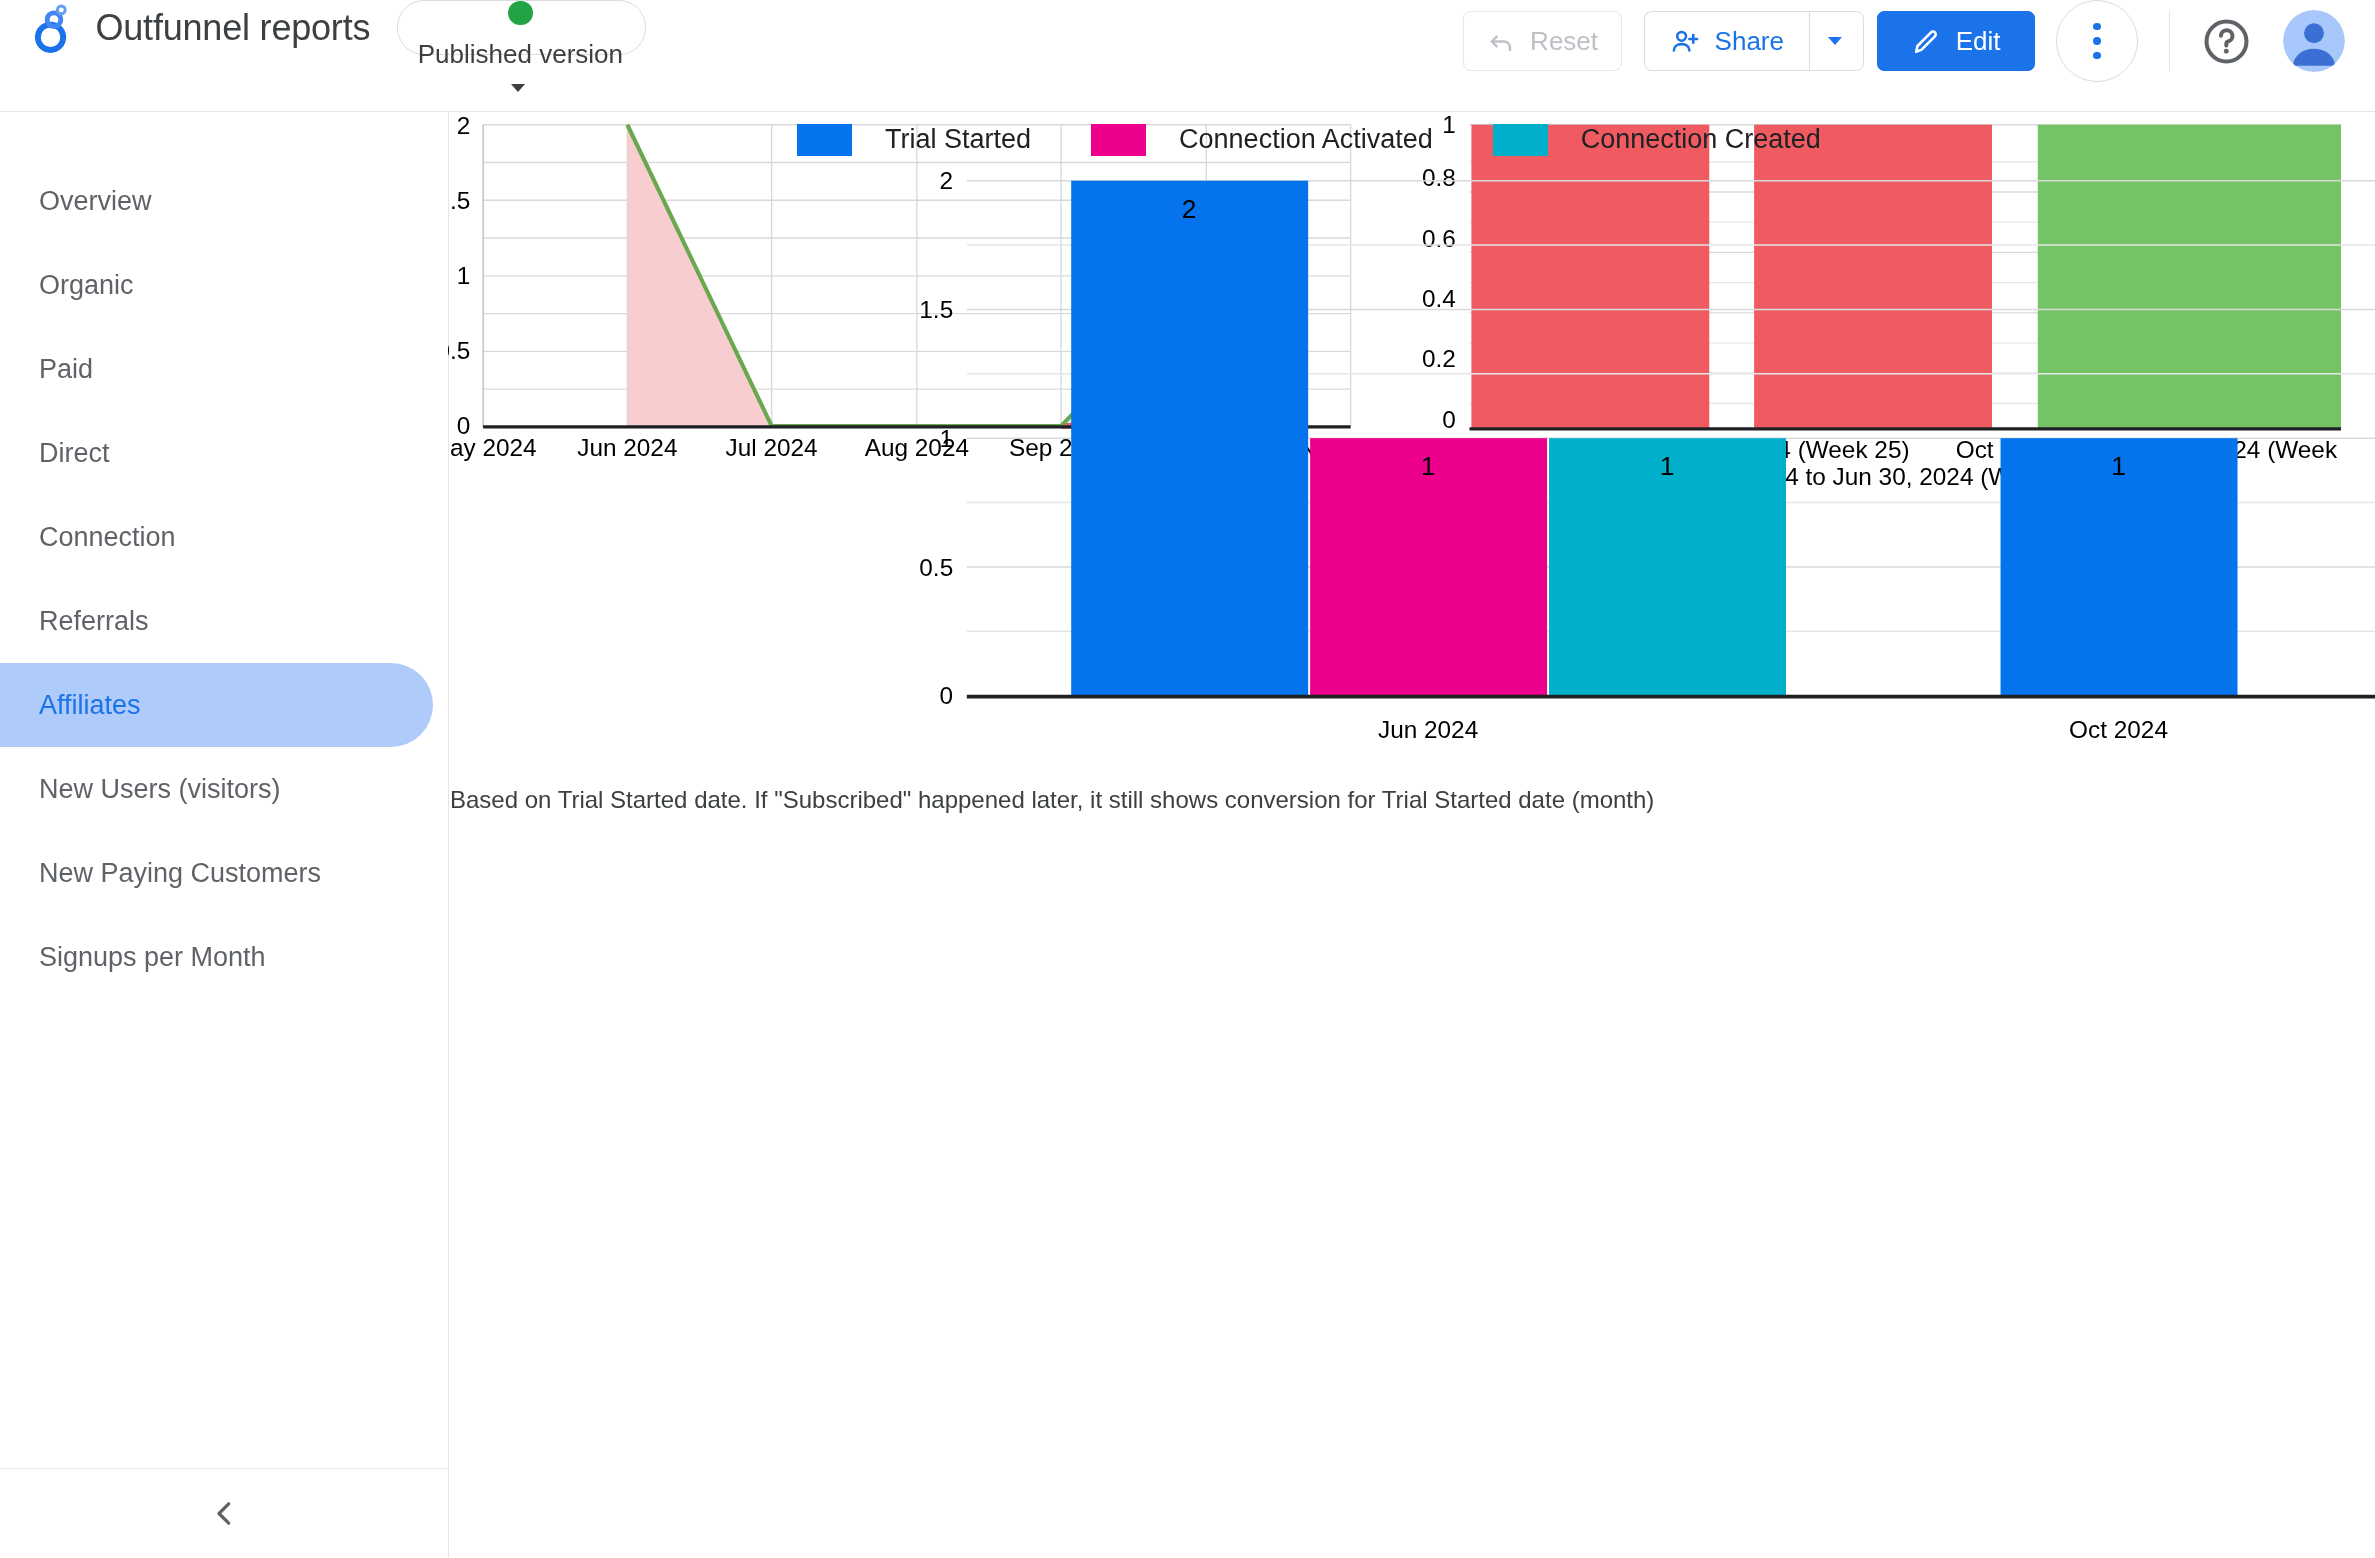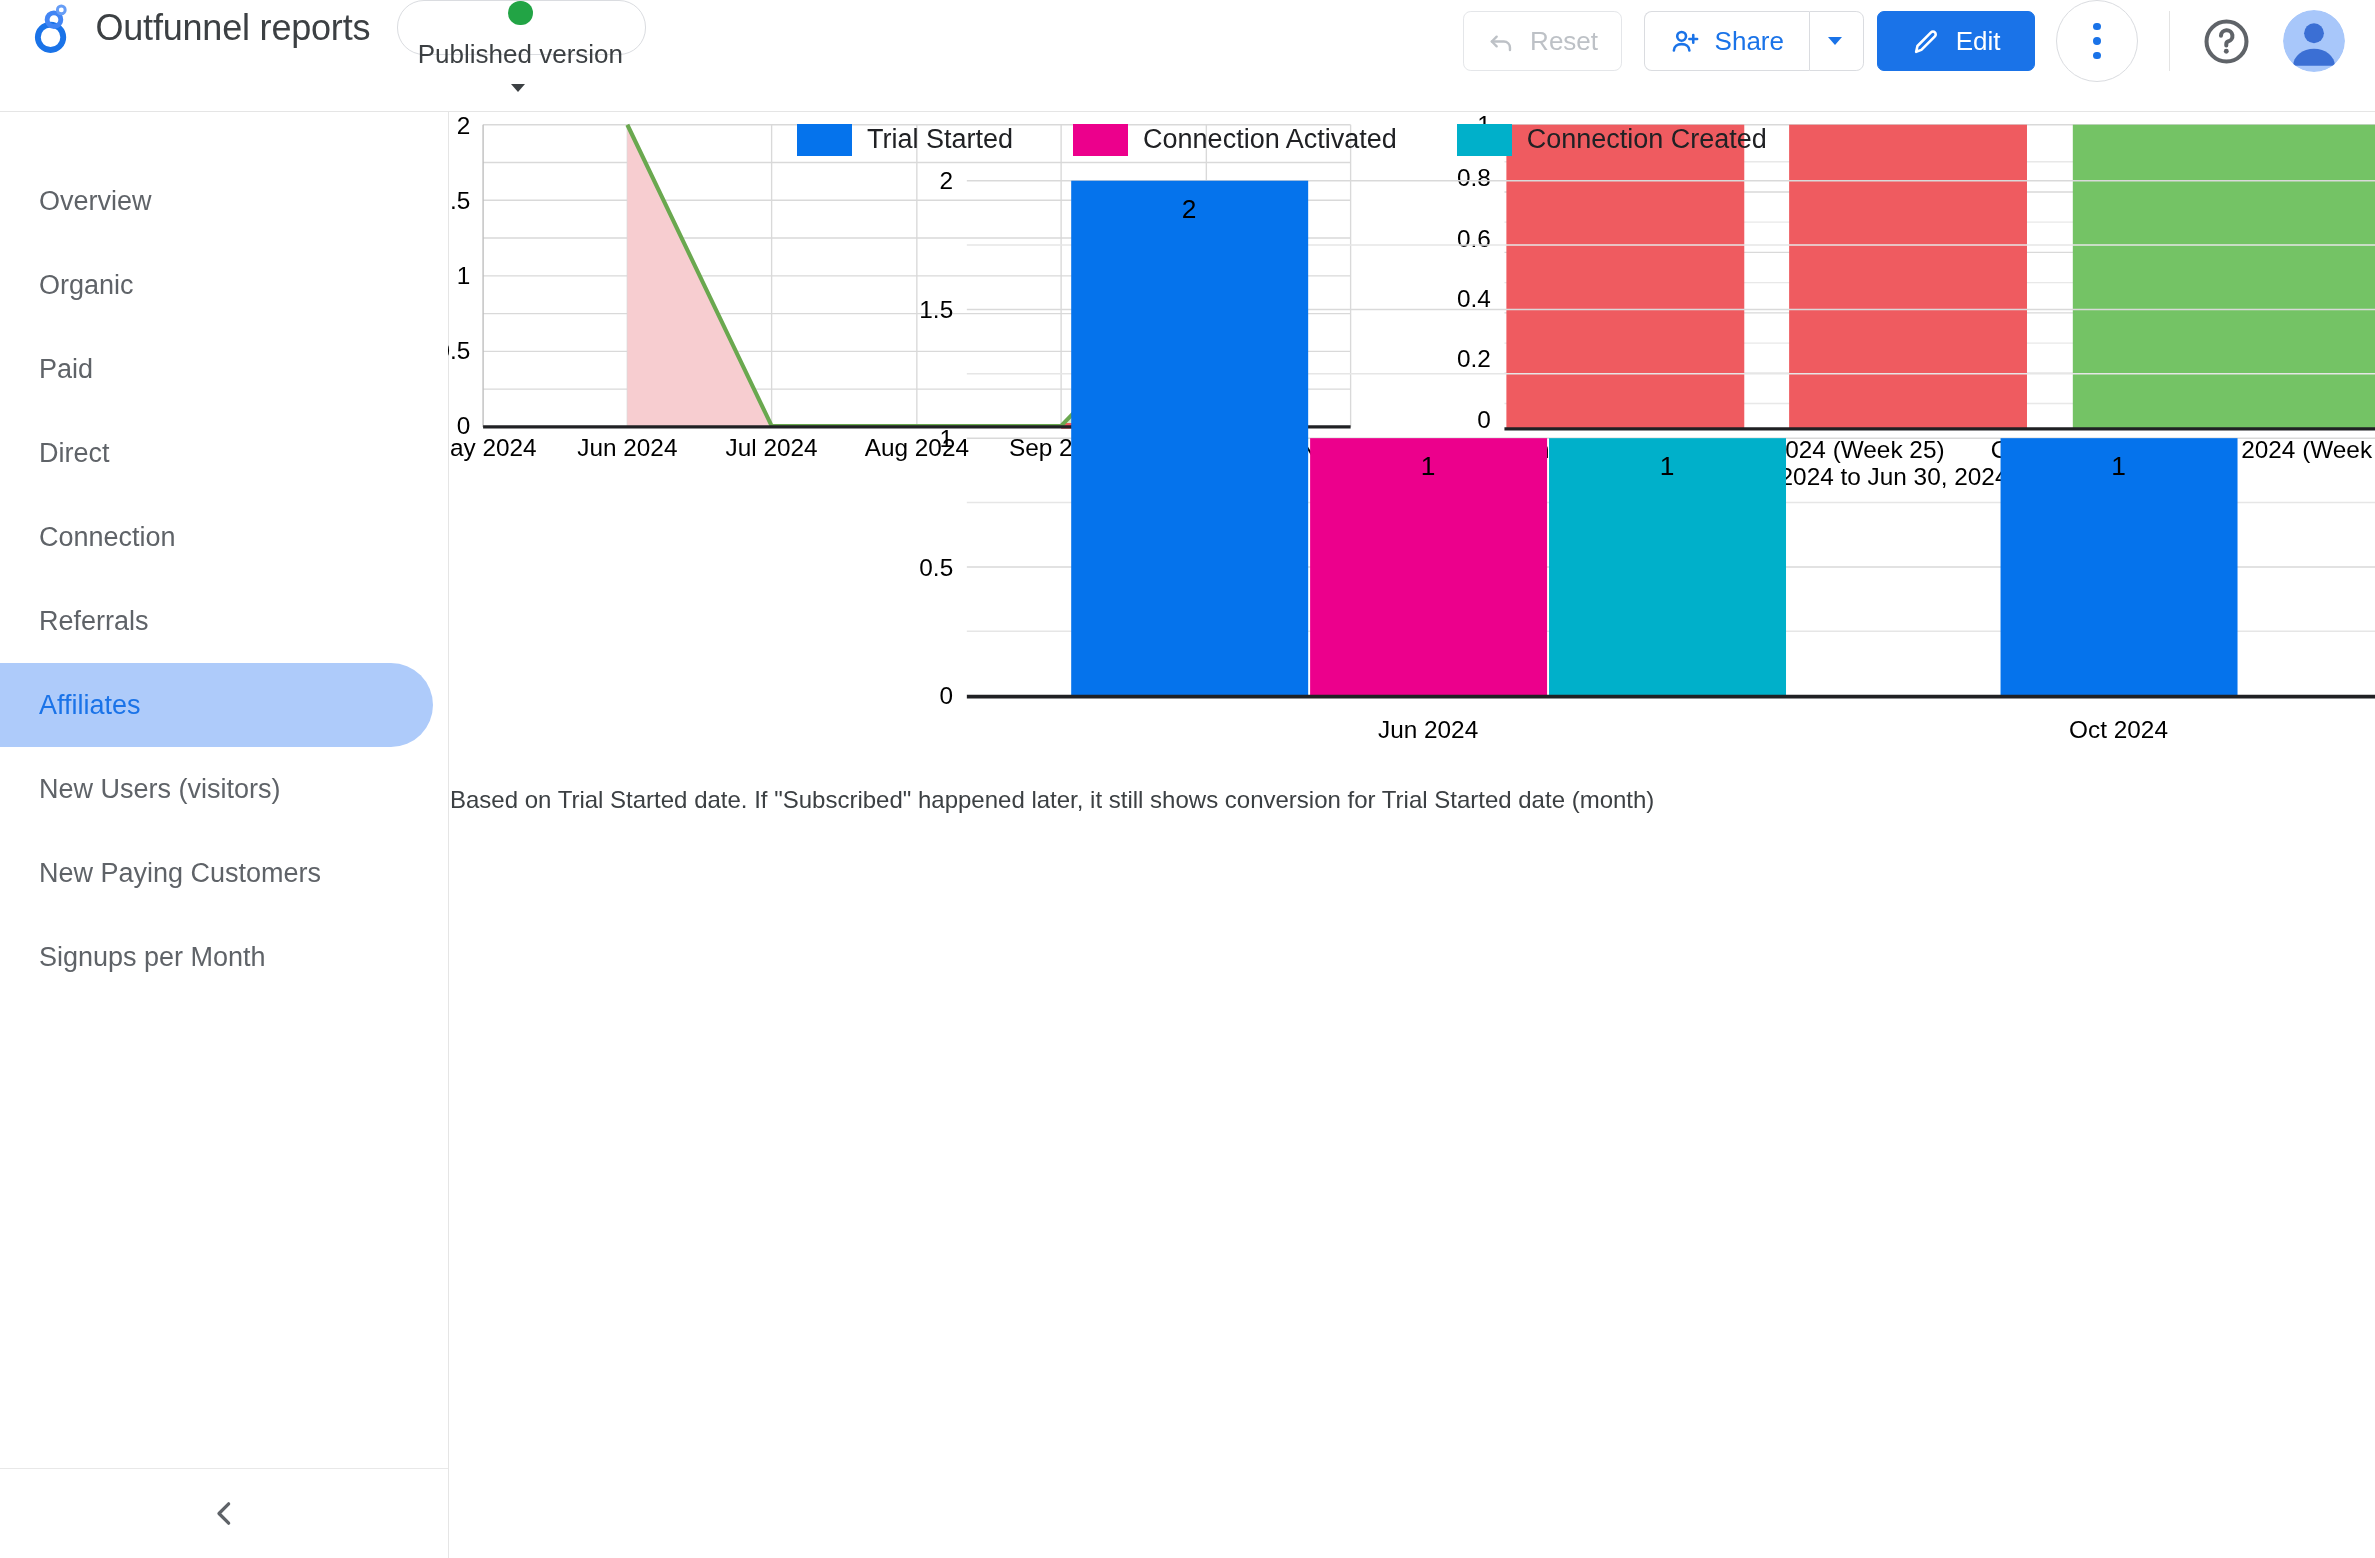--- a/index.html
+++ b/index.html
@@ -95,33 +95,33 @@
   .collapse-btn {
     width: 51px; height: 51px; display: flex; align-items: center;
     justify-content: center; cursor: pointer;
   }
 
   
   .content { position: absolute; top: 112px; left: 450px; width: 1926px; height: 1446px; background: #fff; }
 
   .panel { position: absolute; }
   .panel-left  { left: -2px;  top: 0;  width: 965px;  height: 546px; }
-  .panel-right { left: 994px; top: 0; width: 932px;  height: 546px; }
+  .panel-right { left: 959px; top: 0; width: 932px;  height: 546px; }
   .panel-bottom{ left: 0;    top: 700; width: 1926px; height: 761px; }
 
   svg { display: block; }
 
   .axis-text { font-family: "Liberation Sans", sans-serif; fill: #000; }
 
   
   .legend {
     display: flex; align-items: center; gap: 60px;
     padding-left: 347px; height: 55px;
   }
-  .legend-item { display: flex; align-items: center; gap: 15px; }
+  .legend-item { display: flex; align-items: center; gap: 33px; }
   .legend-swatch { width: 55px; height: 32px; flex: none; }
   .legend-label { font-size: 27px; color: #202124; white-space: nowrap; }
 
   .caption {
     font-size: 24px; color: #3c4043;
     margin-top: 24px; white-space: nowrap;
   }
 </style>
 </head>
 <body>

